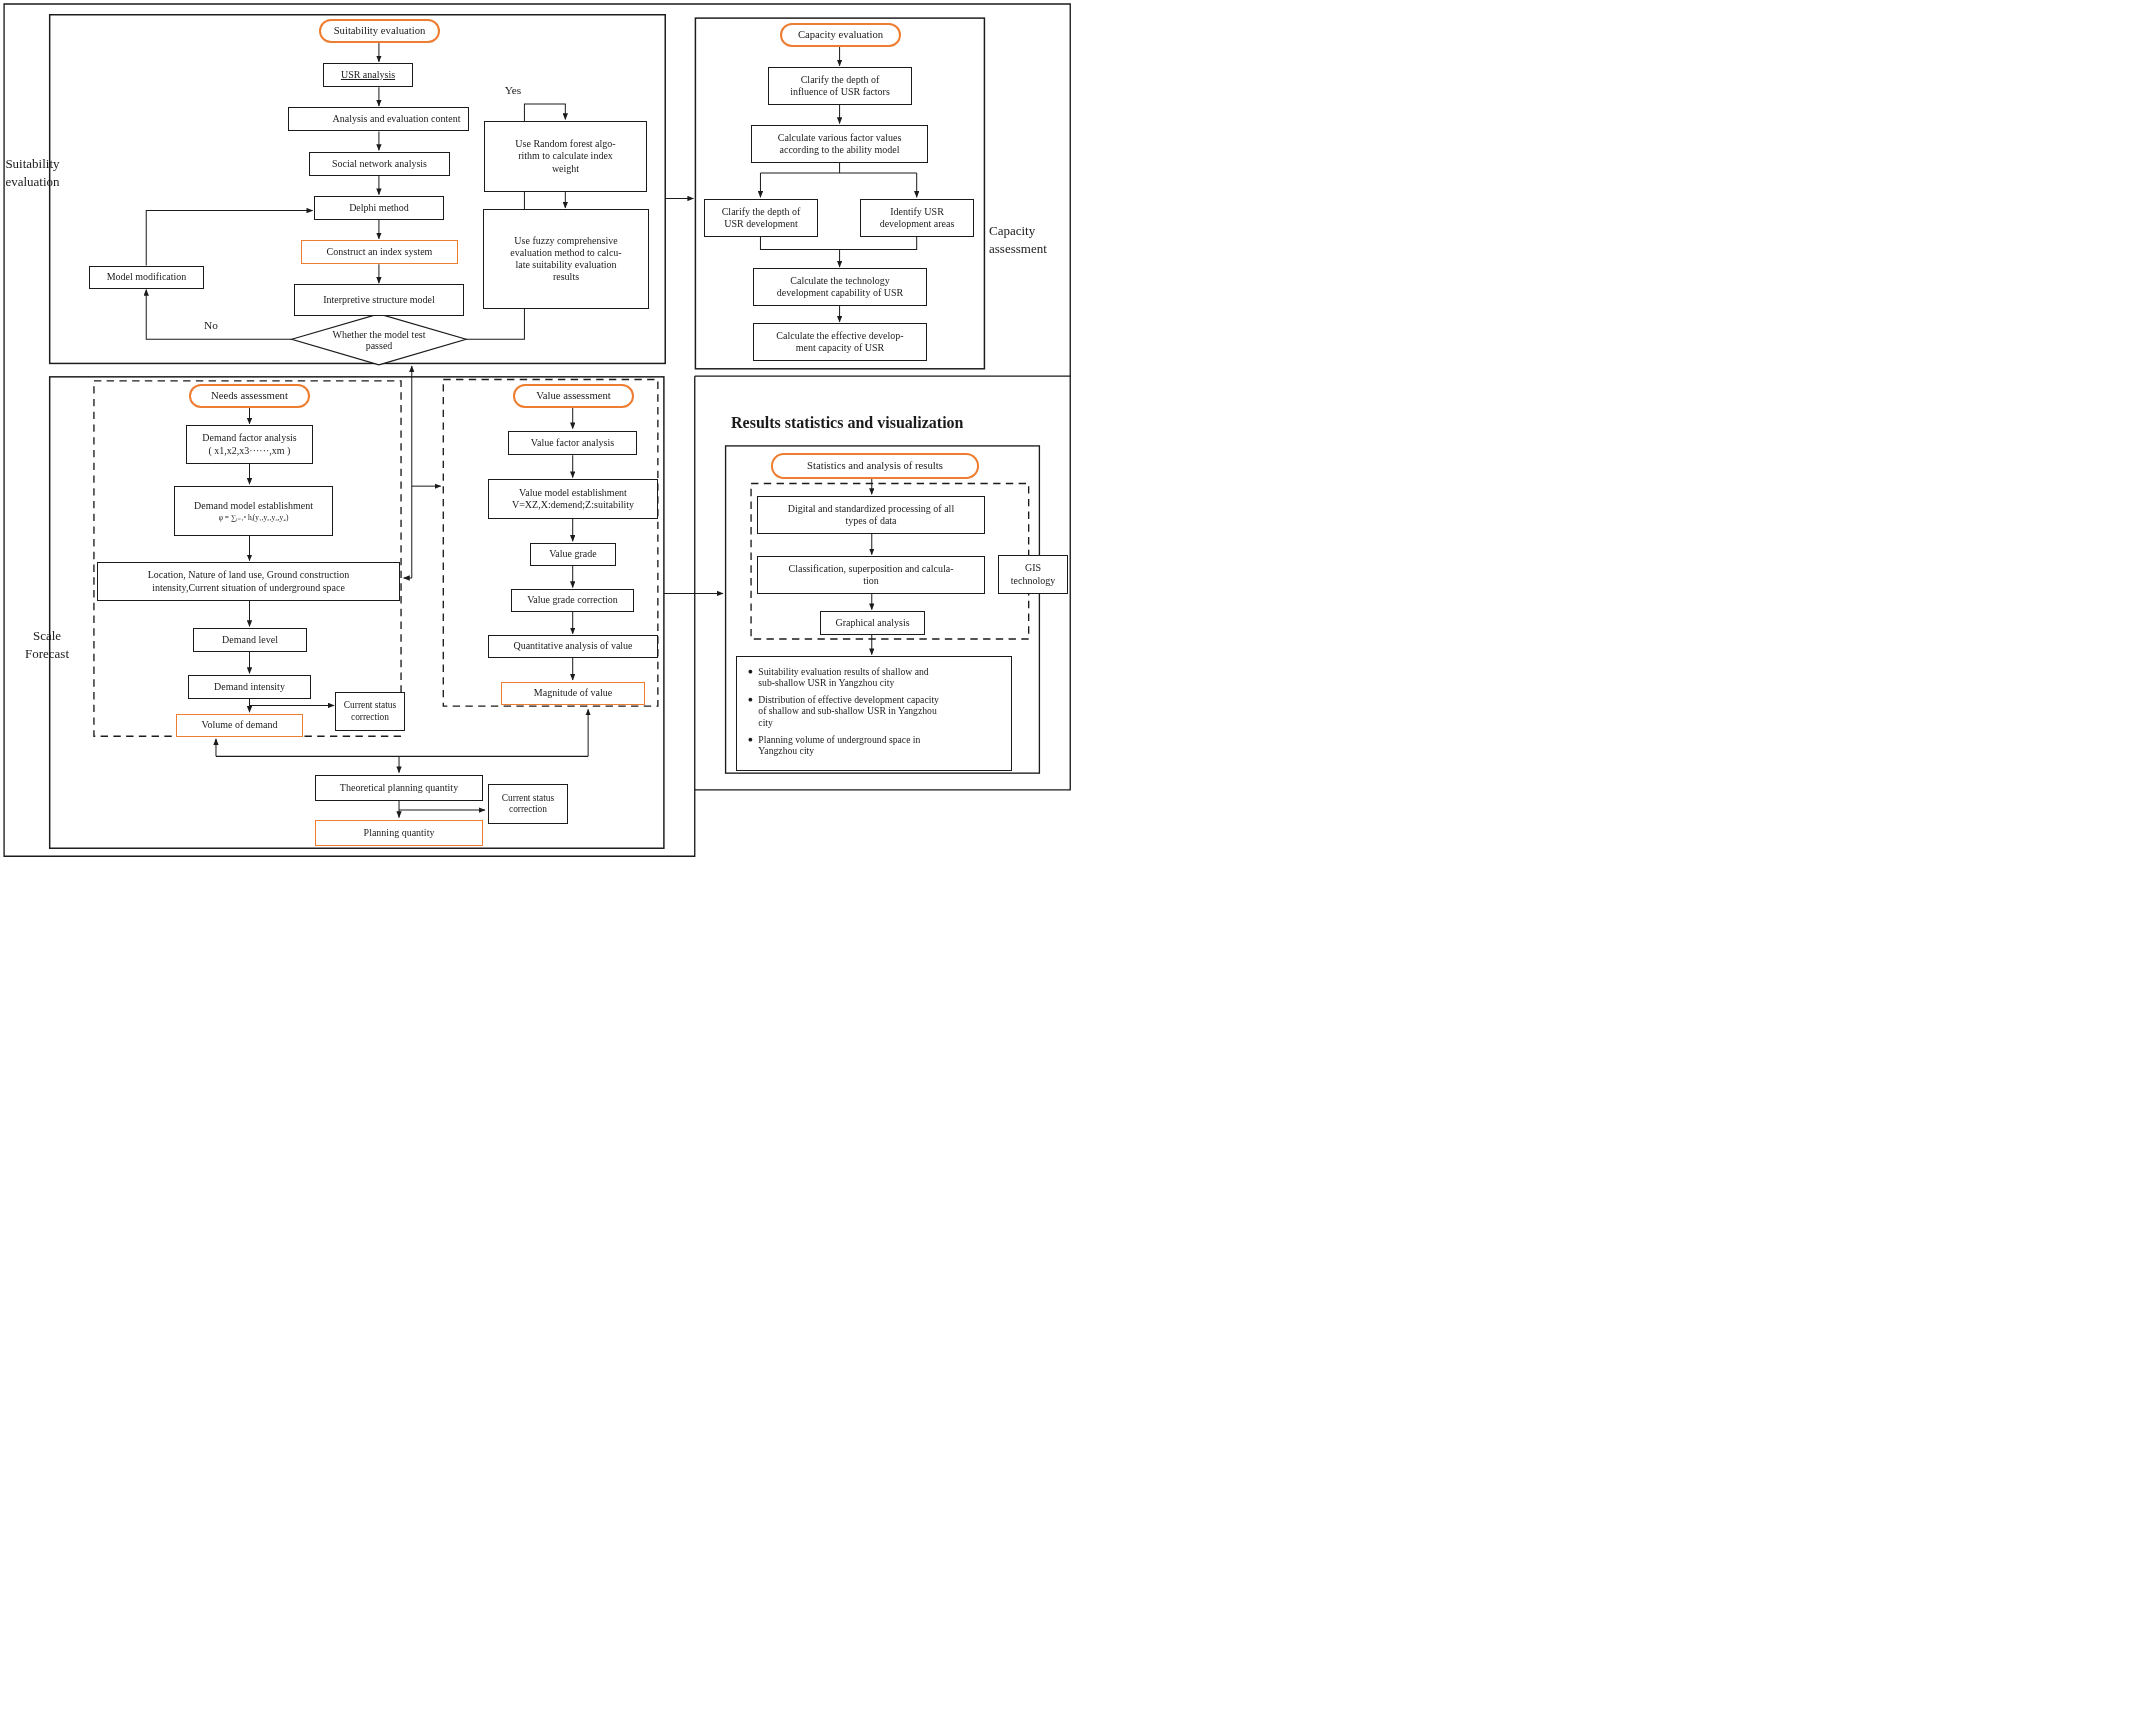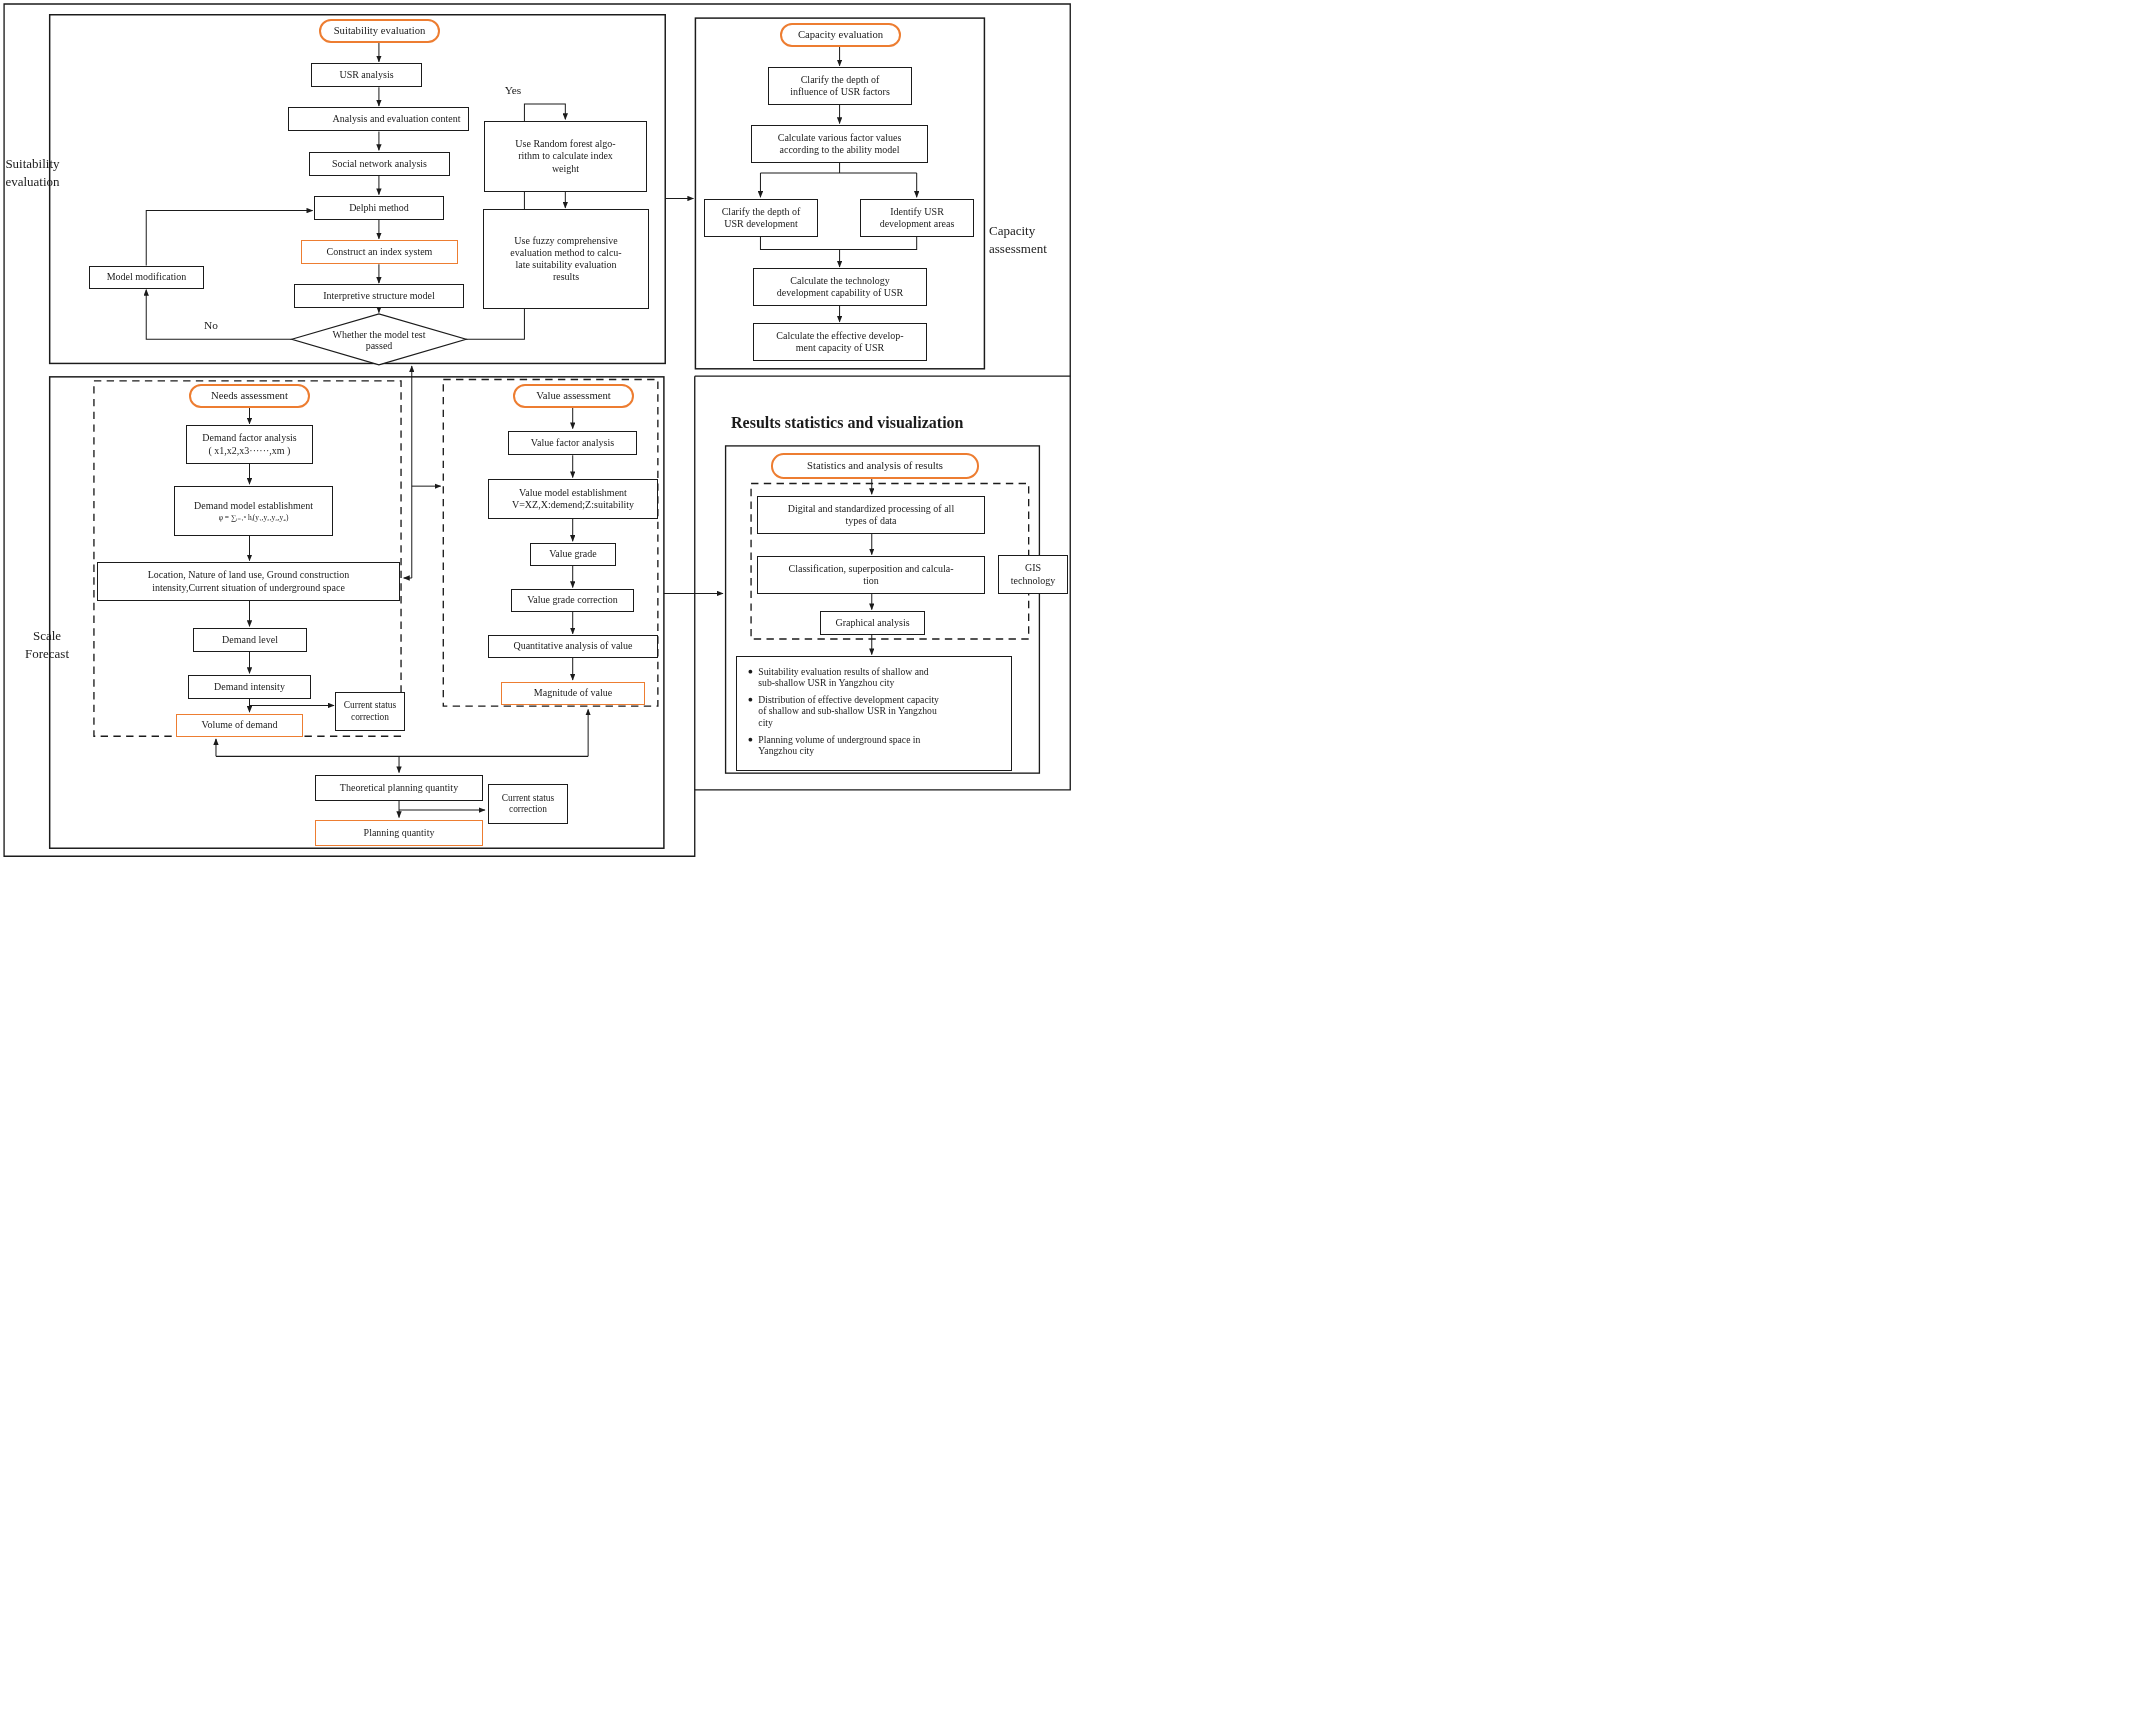--- a/index.html
+++ b/index.html
@@ -126,26 +126,26 @@
   </svg>
 
   <div class="plain sidelbl" style="left:5.4px;top:153px;width:79px;height:40px;">Suitability
 evaluation</div>
   <div class="plain sidelbl" style="left:12px;top:625px;width:70px;height:40px;text-align:center;justify-content:center;">Scale
 Forecast</div>
   <div class="plain sidelbl" style="left:989px;top:220px;width:85px;height:40px;">Capacity
 assessment</div>
 
   <div class="node pill" style="left:319px;top:19px;width:121px;height:24px;">Suitability evaluation</div>
-  <div class="node" style="left:311px;top:63px;width:111px;height:24px;">USR analysis</div>
+  <div class="node" style="left:323px;top:63px;width:90px;height:24px;text-decoration:underline;">USR analysis</div>
   <div class="node" style="left:288px;top:107px;width:181px;height:24px;padding-left:36px;">Analysis and evaluation content</div>
   <div class="node" style="left:309px;top:152px;width:141px;height:24px;">Social network analysis</div>
   <div class="node" style="left:314px;top:196px;width:130px;height:24px;">Delphi method</div>
   <div class="node orange" style="left:301px;top:240px;width:157px;height:24px;">Construct an index system</div>
-  <div class="node" style="left:294px;top:284px;width:170px;height:24px;">Interpretive structure model</div>
+  <div class="node" style="left:294px;top:284px;width:170px;height:32px;">Interpretive structure model</div>
   <div class="plain diamond-text" style="left:305px;top:318px;width:148px;height:43px;font-size:10px;z-index:4;">Whether the model test
 passed</div>
   <div class="node" style="left:89px;top:266px;width:115px;height:23px;">Model modification</div>
   <div class="plain" style="left:493px;top:82px;width:40px;height:16px;font-size:11.4px;">Yes</div>
   <div class="plain" style="left:191px;top:317px;width:40px;height:16px;font-size:11.4px;">No</div>
   <div class="node" style="left:484px;top:121px;width:163px;height:71px;">Use Random forest algo-
 rithm to calculate index
 weight</div>
   <div class="node" style="left:483px;top:209px;width:166px;height:100px;">Use fuzzy comprehensive
 evaluation method to calcu-

